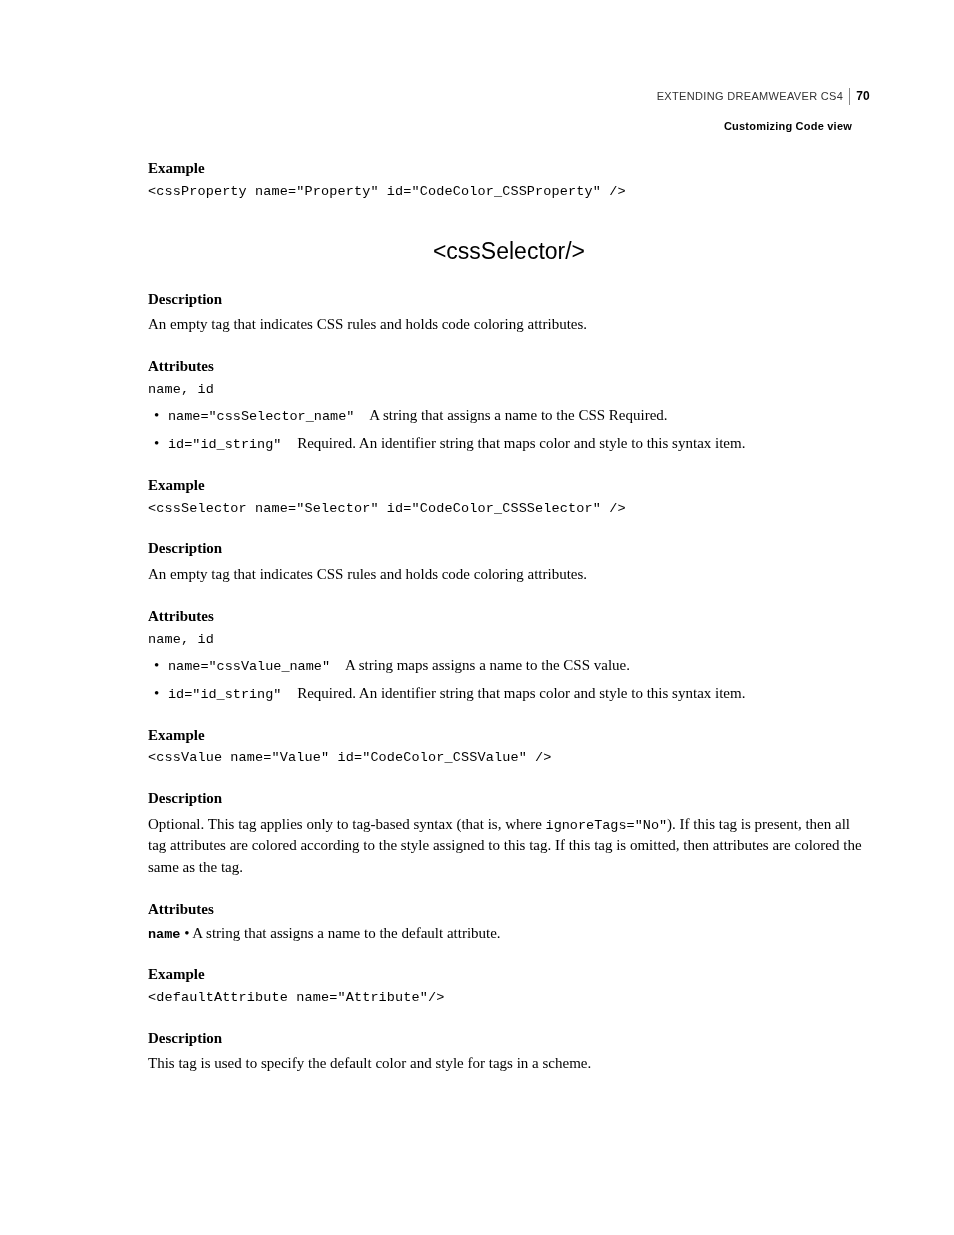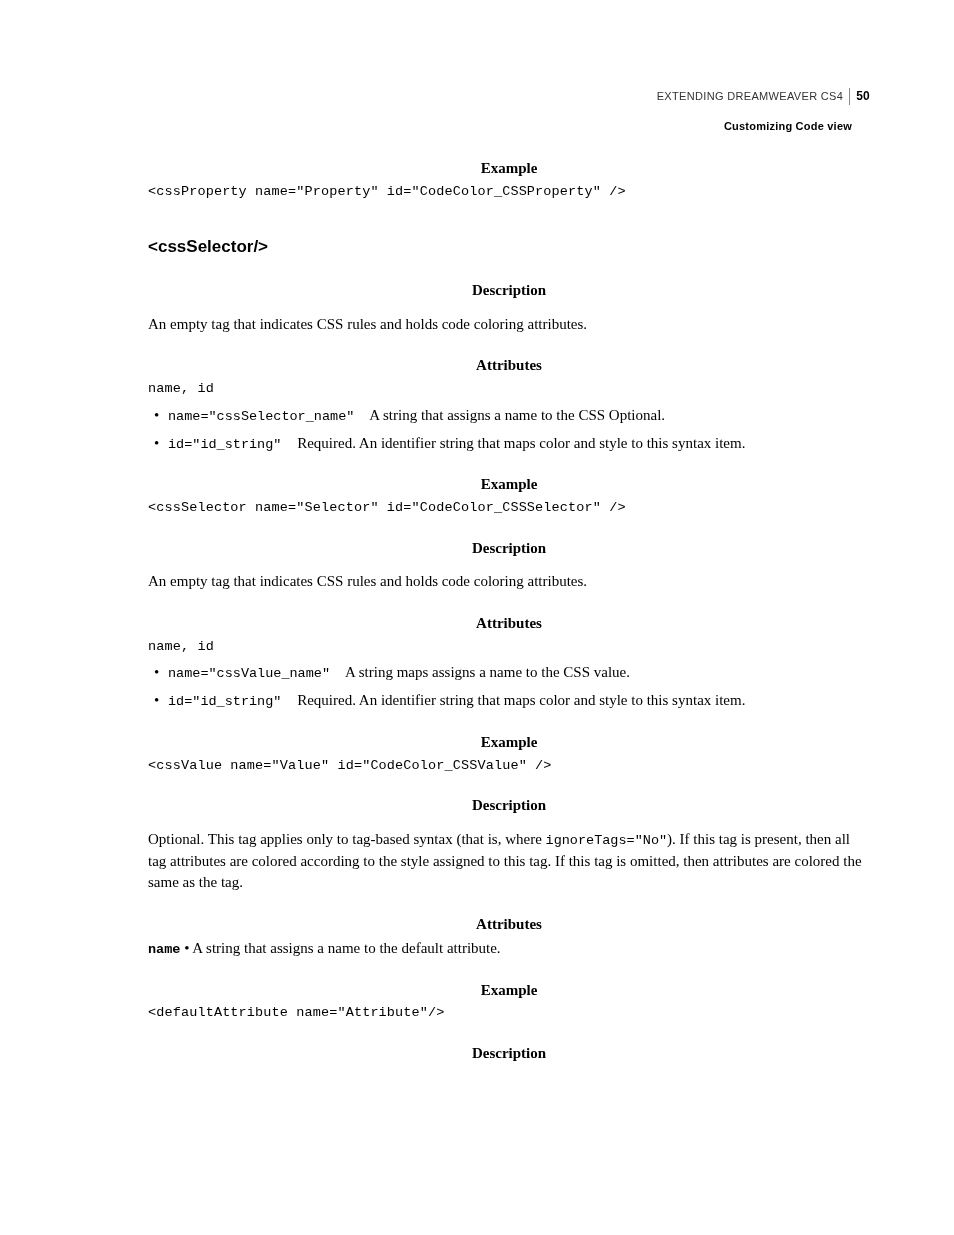--- a/index.html
+++ b/index.html
@@ -52,41 +52,41 @@
     padding-right: 18px;
   }
   .content {
     margin-top: 70px;
   }
   .label {
     font-weight: 700;
     font-family: "Minion Pro", "Times New Roman", Georgia, serif;
     margin-top: 20px;
     margin-bottom: 2px;
-    text-align: center;
   }
   .code {
     font-family: "Courier New", Courier, monospace;
     font-size: 13.5px;
     letter-spacing: 0.01em;
     white-space: pre;
   }
   .code-italic {
     font-family: "Courier New", Courier, monospace;
     font-size: 13.5px;
   }
   .h2 {
     font-family: "Myriad Pro", "Helvetica Neue", Arial, sans-serif;
-    font-weight: 700;
-    font-size: 17px;
+    font-weight: 400;
+    font-size: 23px;
     margin-top: 34px;
     margin-bottom: 10px;
+    text-align: center;
   }
   .body-text {
-    margin-top: 12px;
+    margin-top: 4px;
   }
   ul.bullets {
     list-style: none;
     padding: 0;
     margin: 6px 0 0 0;
   }
   ul.bullets li {
     position: relative;
     padding-left: 20px;
     margin-bottom: 6px;
@@ -113,42 +113,42 @@
   .sp { display:inline-block; width:12px; }
 </style>
 </head>
 <body>
 
 <div class="page">
 
   <div class="header">
     <div class="line1">
       <span class="doc-title">EXTENDING DREAMWEAVER CS4</span>
-      <span class="page-num">50</span>
+      <span class="page-num">70</span>
     </div>
     <div class="section-title">Customizing Code view</div>
   </div>
 
   <div class="content">
 
     <div class="label">Example</div>
     <div class="code">&lt;cssProperty name="Property" id="CodeColor_CSSProperty" /&gt;</div>
 
     <div class="h2">&lt;cssSelector/&gt;</div>
 
     <div class="label">Description</div>
     <div class="body-text">An empty tag that indicates CSS rules and holds code coloring attributes.</div>
 
     <div class="label">Attributes</div>
     <div class="code attr-line">name, id</div>
 
     <ul class="bullets">
       <li>
         <span class="inline-code"><span>name="</span><span class="code-italic">cssSelector_name</span><span>"</span></span><span class="sp"></span>
-        <span>A string that assigns a name to the CSS Optional.</span>
+        <span>A string that assigns a name to the CSS Required.</span>
       </li>
       <li>
         <span class="inline-code"><span>id="</span><span class="code-italic">id_string</span><span>"</span></span><span class="sp"></span>
         <span>Required. An identifier string that maps color and style to this syntax item.</span>
       </li>
     </ul>
 
     <div class="label">Example</div>
     <div class="code">&lt;cssSelector name="Selector" id="CodeColor_CSSSelector" /&gt;</div>
 
@@ -183,15 +183,16 @@
     <div class="attr-line">
       <span class="bold-code">name</span><span> •</span>
       <span>A string that assigns a name to the default attribute.</span>
     </div>
 
     <div class="label">Example</div>
     <div class="code">&lt;defaultAttribute name="Attribute"/&gt;</div>
 
 
     <div class="label">Description</div>
+    <div class="body-text">This tag is used to specify the default color and style for tags in a scheme.</div>
 
   </div>
 </div>
 
 </body></html>

